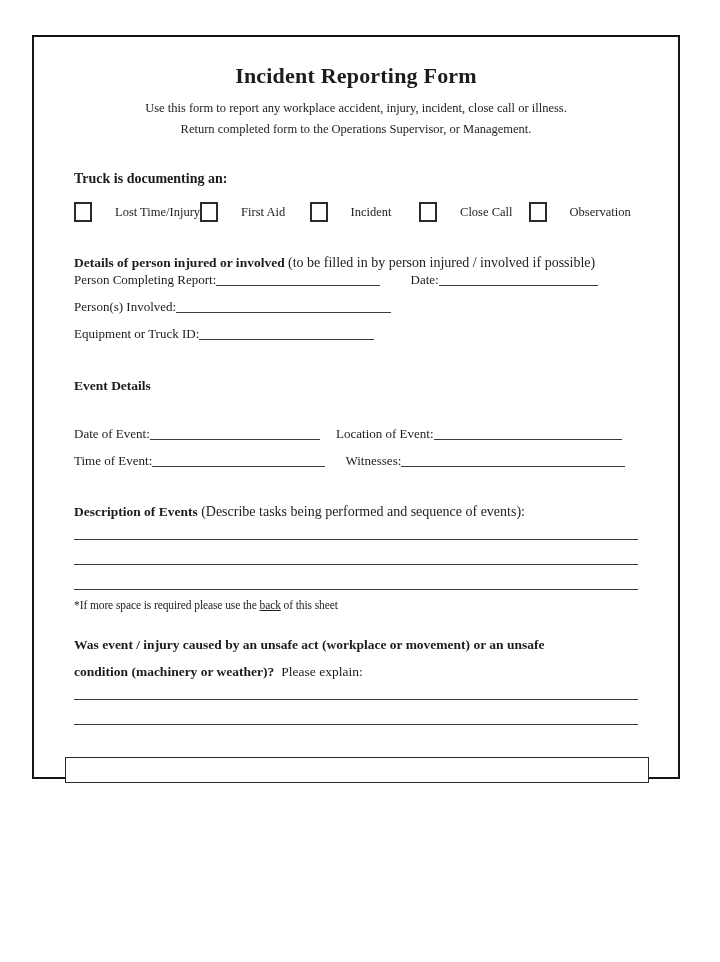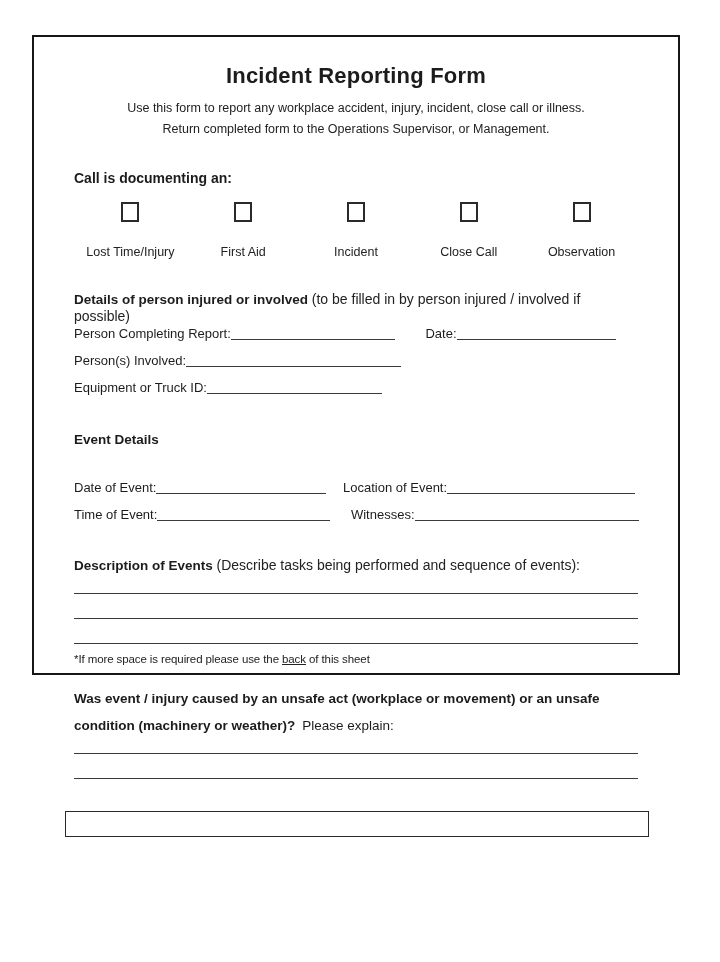--- a/index.html
+++ b/index.html
@@ -4,33 +4,34 @@
 <style>
   * { margin:0; padding:0; box-sizing:border-box; }
   html,body { width:720px; height:962px; background:#ffffff; }
   body {
     font-family:"Liberation Sans", sans-serif;
     color:#1c1c1c;
     position:relative;
   }
   .form {
     position:absolute; left:32px; top:35px;
-    width:648px; height:640px;
+    width:648px; height:744px;
     border:2px solid #161616; background:#ffffff;
     padding:26px 40px 0 40px;
+    font-family:Liberation Serif, serif;
   }
   
   .title { font-size:22px; line-height:26px; font-weight:bold; text-align:center; letter-spacing:0.2px; }
   .sub { font-size:12.5px; line-height:21px; text-align:center; color:#222; }
   .sub-first { margin-top:9px; }
   
   .sec-doc { margin-top:30px; }
   .h-doc { font-size:14px; font-weight:bold; line-height:17px; }
   .cb-row { margin-top:15px; display:flex; }
-  .cb-col { flex:1; display:flex; flex-direction:column; align-items:center; gap:23px; }
+  .cb-col { flex:1; display:flex; flex-direction:row; align-items:center; gap:23px; }
   .checkbox {
     width:18px; height:20px; border:2px solid #2a2a2a; background:#fff; display:inline-block;
     cursor:pointer;
   }
   .cb-label { font-size:12.5px; color:#222; white-space:nowrap; }
   
   .sec-heading { font-size:13.5px; line-height:17px; }
   .sec-heading .b { font-weight:bold; }
   .sec-heading .n { font-weight:normal; font-size:14px; color:#222; }
   
@@ -76,21 +77,21 @@
 </head>
 <body>
 
 <div class="form">
 
   <div class="title">Incident Reporting Form</div>
   <div class="sub sub-first">Use this form to report any workplace accident, injury, incident, close call or illness.</div>
   <div class="sub">Return completed form to the Operations Supervisor, or Management.</div>
 
   <div class="sec-doc">
-    <div class="h-doc">Call is documenting an:</div>
+    <div class="h-doc">Truck is documenting an:</div>
     <div class="cb-row">
       <div class="cb-col">
         <span class="checkbox"></span>
         <span class="cb-label">Lost Time/Injury</span>
       </div>
       <div class="cb-col">
         <span class="checkbox"></span>
         <span class="cb-label">First Aid</span>
       </div>
       <div class="cb-col">

